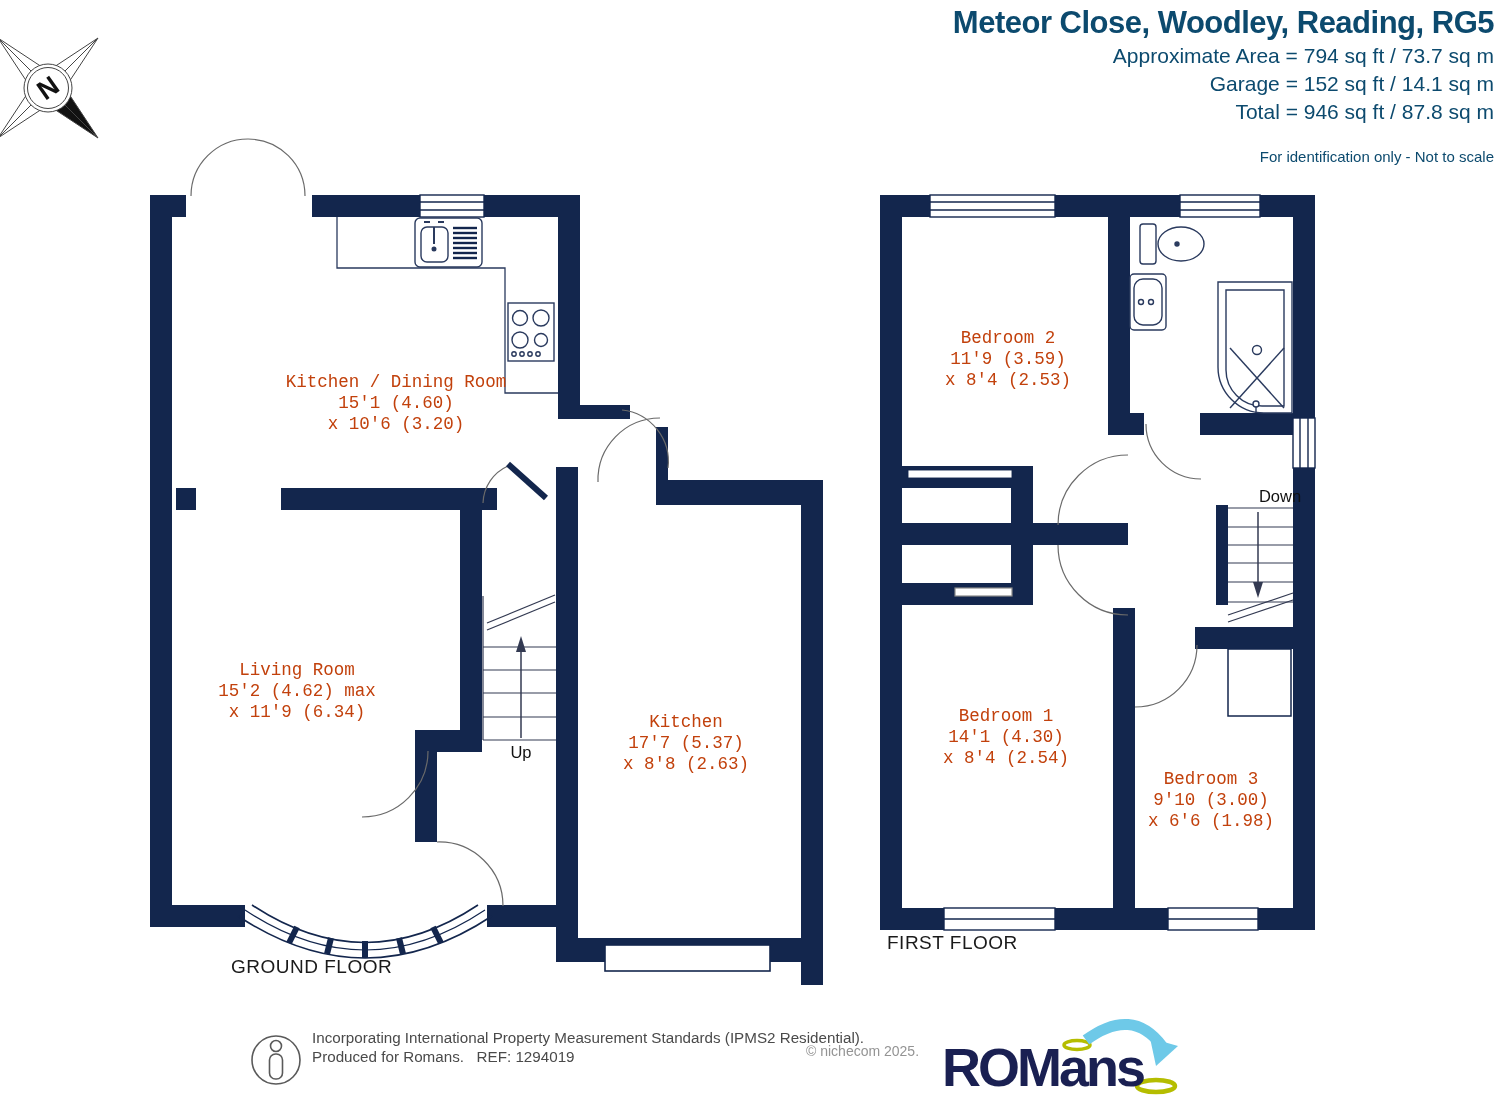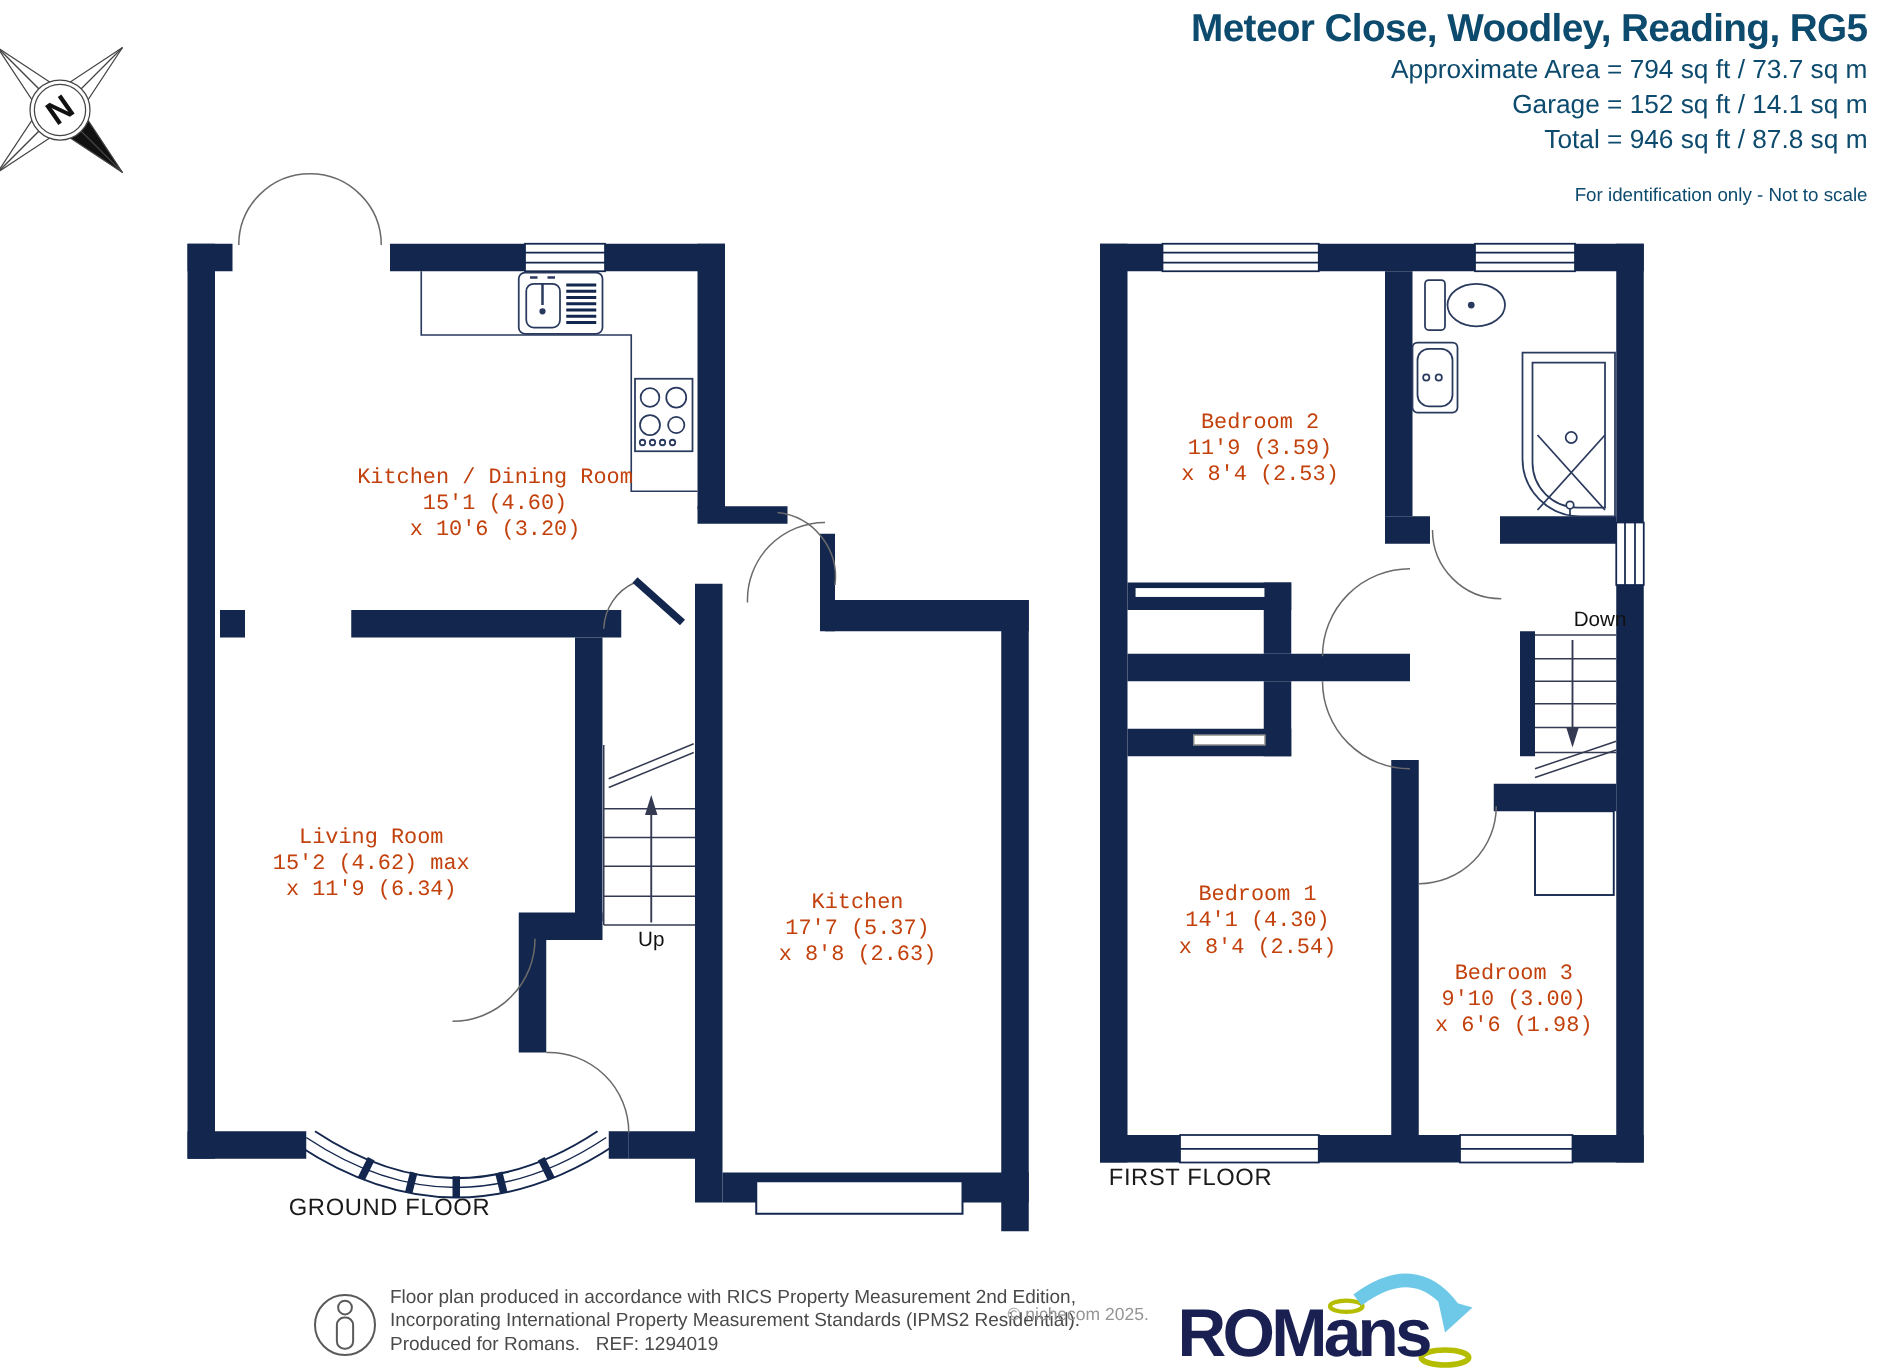--- a/index.html
+++ b/index.html
@@ -289,20 +289,19 @@
     <div>x 6'6 (1.98)</div>
   </div>
 
   <div class="stairs-label" style="left:521px;top:743px;">Up</div>
   <div class="stairs-label" style="left:1258px;top:487px;margin-left:22px;">Down</div>
 
   <div class="floor-caption" style="left:231px;top:956px;">GROUND FLOOR</div>
   <div class="floor-caption" style="left:887px;top:932px;">FIRST FLOOR</div>
 
   <div id="footer-text">
-    <div>Floor plan produced in accordance with RICS Property Measurement 2nd Edition,</div>
     <div>Incorporating International Property Measurement Standards (IPMS2 Residential).</div>
     <div>Produced for Romans.   REF: 1294019</div>
   </div>
   <div id="copyright">© nichecom 2025.</div>
   <div id="logo-text">ROMans</div>
 
 </div>
 
 </body></html>

